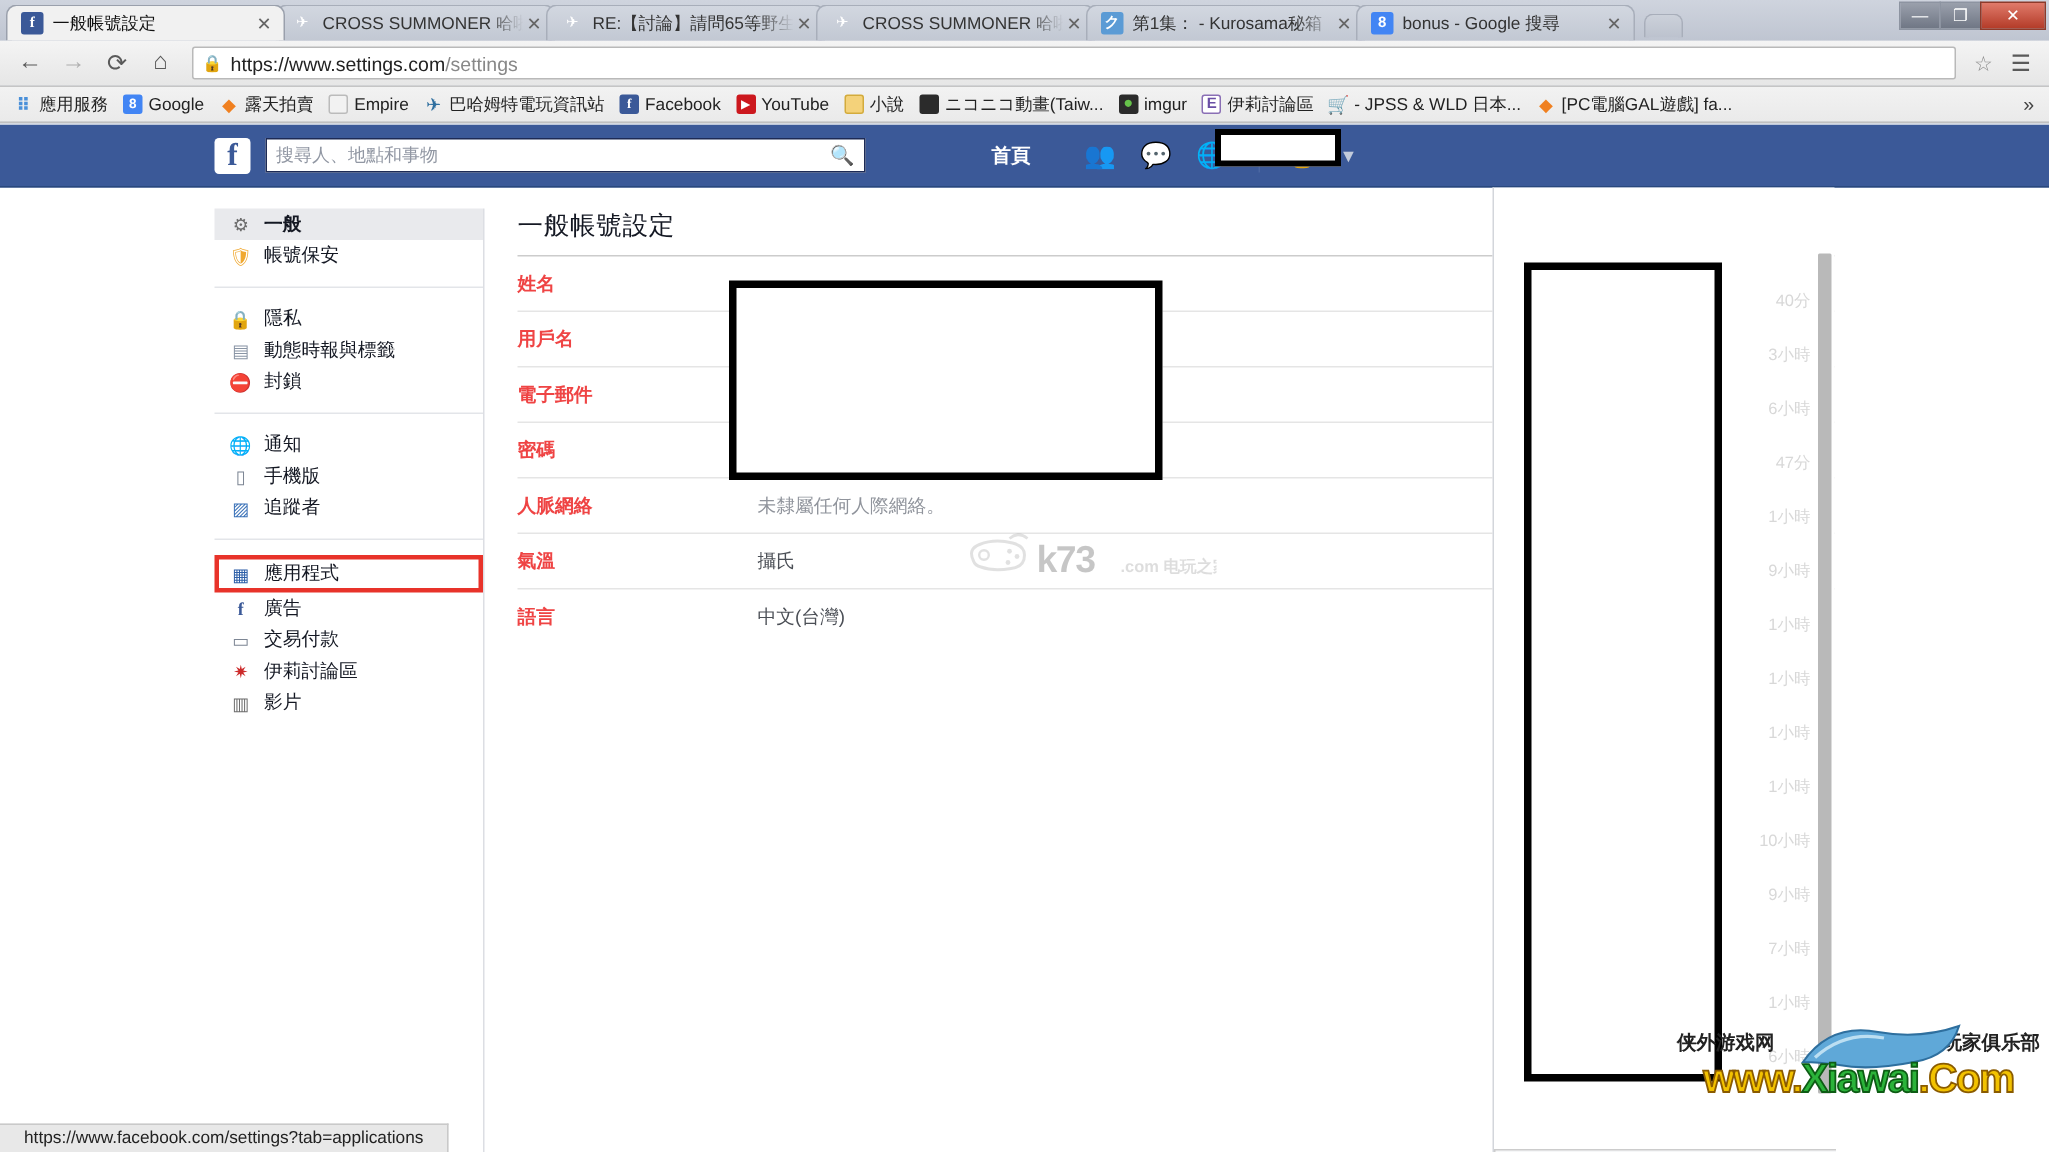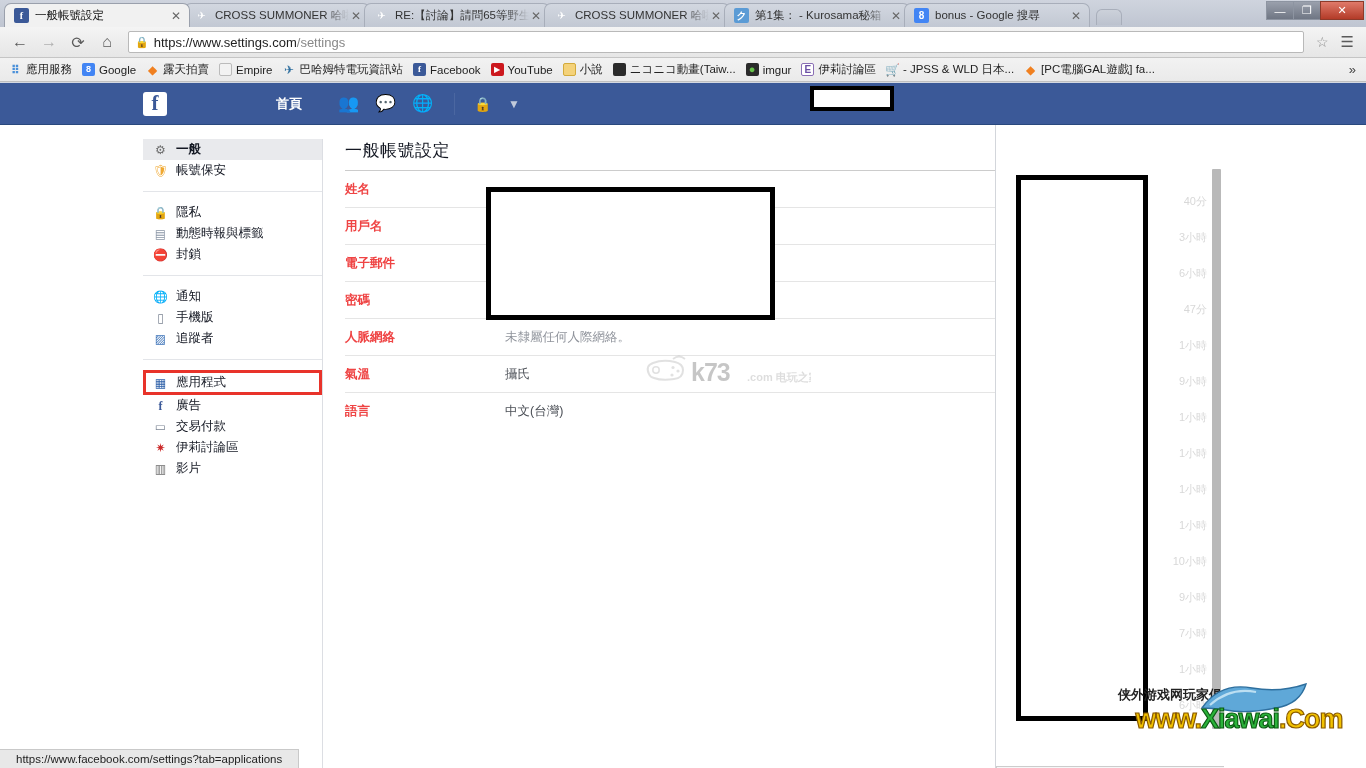--- a/index.html
+++ b/index.html
@@ -371,21 +371,21 @@
   .xw {
     position: absolute;
     right: 2px; bottom: 20px;
     width: 250px; height: 62px;
     z-index: 20;
     pointer-events: none;
   }
   .xw .xw-top {
     position: absolute; top: 0; left: 0;
     width: 250px;
-    display: flex; justify-content: flex-start;
+    display: flex; justify-content: space-between;
     font-size: 13px; font-weight: bold; color: #222;
     padding: 0 4px;
   }
   .xw .ribbon {
     position: absolute; left: 86px; top: -4px;
     width: 108px; height: 34px;
   }
   .xw .xw-main {
     position: absolute; top: 18px; left: 2px;
     width: 246px;
@@ -539,22 +539,26 @@
       <span>[PC電腦GAL遊戲] fa...</span>
     </div>
     <div class="chev">»</div>
   </div>
 
   <div class="page">
 
     <div class="fbheader">
       <div class="fb-inner">
         <div class="fblogo">f</div>
+        <div class="fbsearch">
+          <span>搜尋人、地點和事物</span>
+          <span class="sicon">🔍</span>
+        </div>
         <div class="redact-name"></div>
-        <div class="fbnavitem" style="margin-left:109px;">首頁</div>
+        <div class="fbnavitem" style="margin-left:84px;">首頁</div>
         <div class="fbicons">
           <span>👥</span>
           <span>💬</span>
           <span>🌐</span>
           <span class="fbdivider"></span>
           <span style="font-size:14px;">🔒</span>
           <span style="font-size:12px;">▼</span>
         </div>
       </div>
     </div>

